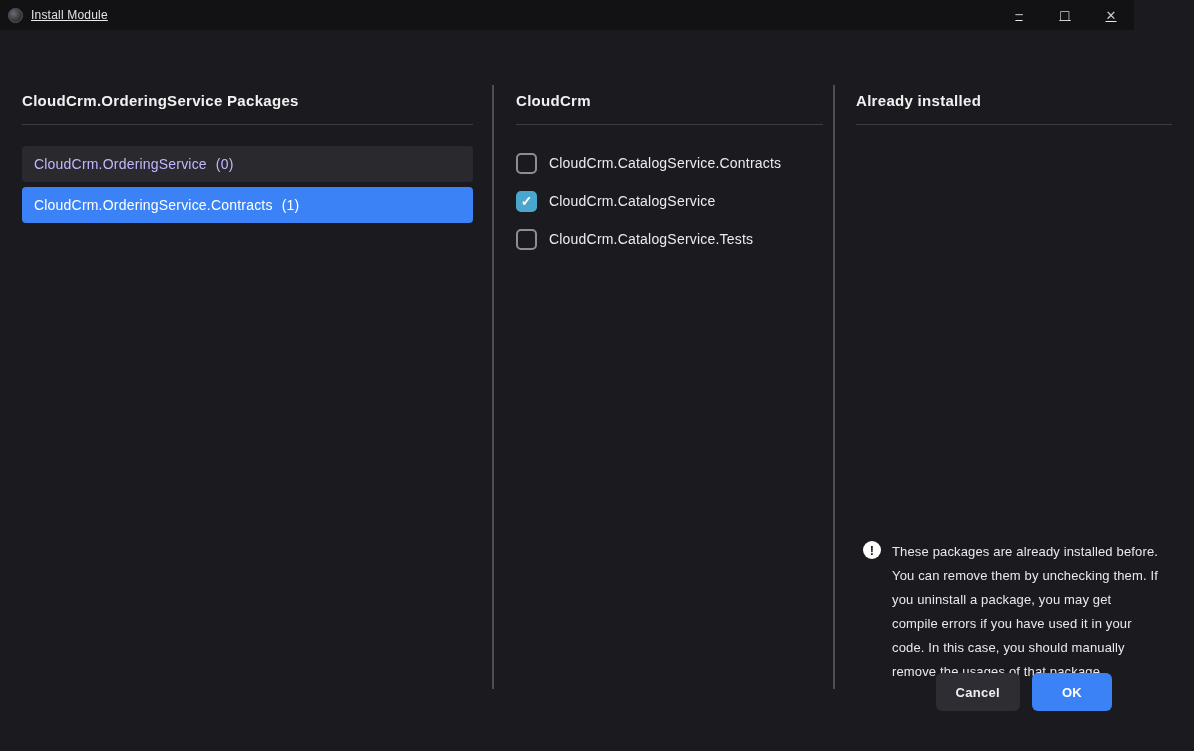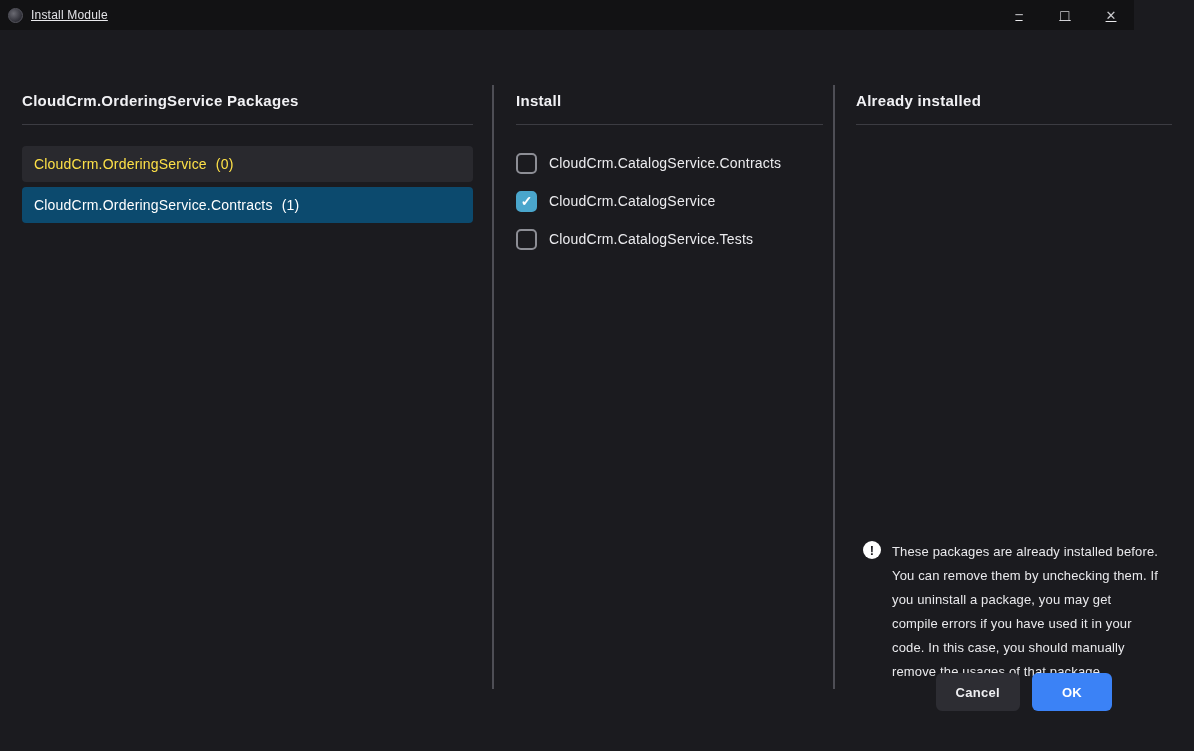--- a/index.html
+++ b/index.html
@@ -73,25 +73,25 @@
   .module-list { margin-top: 21px; }
   .module-item {
     height: 36px;
     border-radius: 4px;
     background: #29292e;
     display: flex;
     align-items: center;
     padding: 0 12px;
     margin-bottom: 5px;
     font-size: 14px;
-    color: #fde047;
+    color: #c4b5fd;
     cursor: pointer;
     letter-spacing: 0.2px;
   }
-  .module-item.selected { background: #0c4a6e; color: #ffffff; }
+  .module-item.selected { background: #3b82f6; color: #ffffff; }
   .module-item .count { margin-left: 9px; }
 
   
   .pkg-list { margin-top: 19px; text-align: right; }
   .pkg-row {
     display: flex;
     align-items: center;
     height: 38px;
     cursor: pointer;
   }
@@ -212,21 +212,21 @@
         <div class="module-item selected">
           <span>CloudCrm.OrderingService.Contracts</span>
           <span class="count">(1)</span>
         </div>
       </div>
     </div>
 
     <div class="vdiv vdiv-1"></div>
 
     <div class="col col-mid">
-      <h2>Install</h2>
+      <h2>CloudCrm</h2>
       <div class="hline"></div>
       <div class="pkg-list">
 
         <div class="pkg-row">
           <span class="checkbox">
             
           </span>
           <span class="pkg-label">CloudCrm.CatalogService.Contracts</span>
         </div>
 

